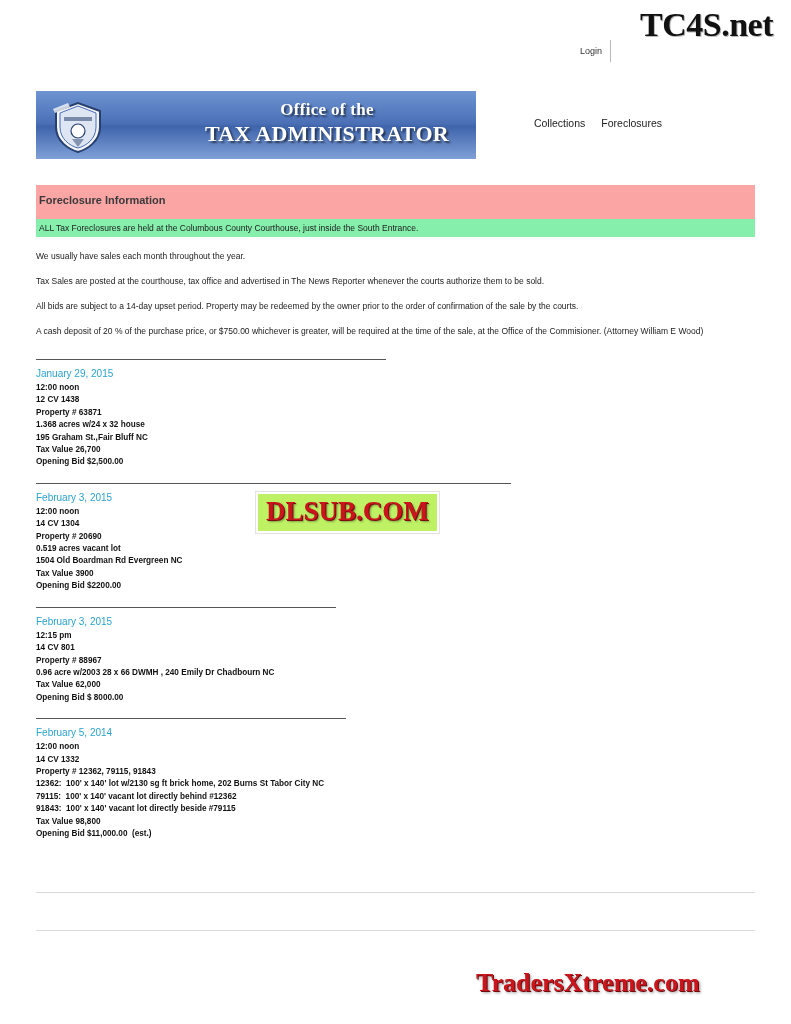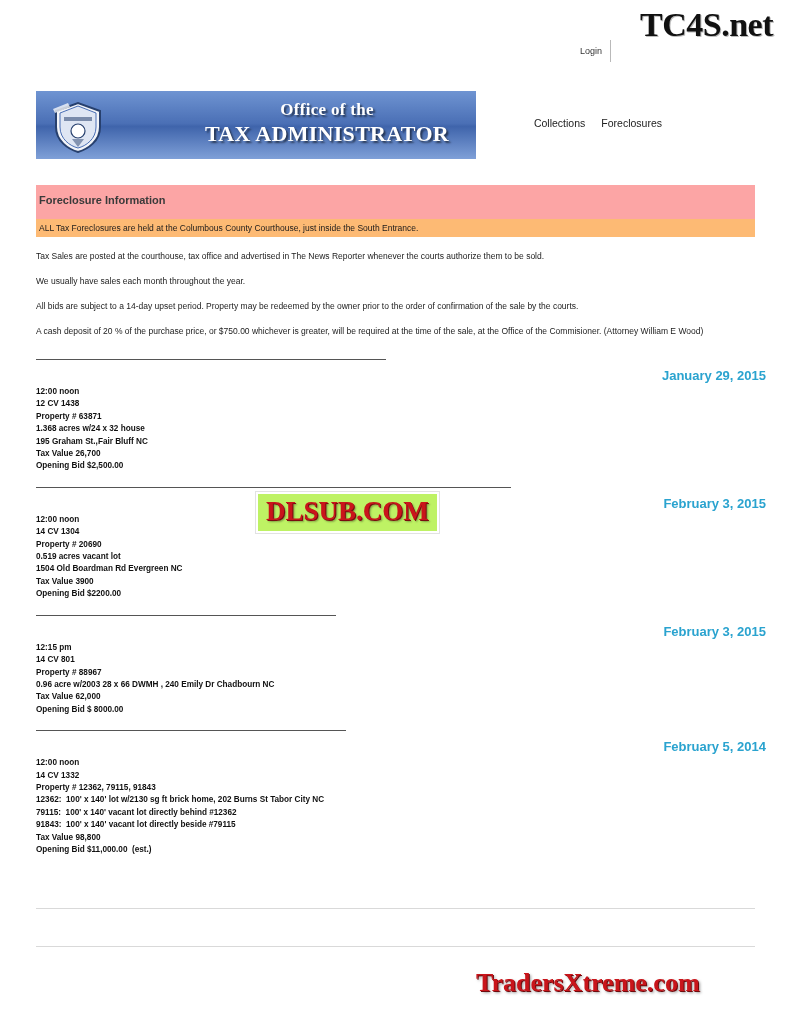--- a/index.html
+++ b/index.html
@@ -121,21 +121,21 @@
     top: 9px;
     font-size: 11px;
     font-weight: bold;
     color: #3a3a3a;
   }
   .redaction {
     position: relative;
     margin: 0 0 0 36px;
     width: 719px;
     height: 18px;
-    background: #fdba74;
+    background: #86efac;
   }
   .redaction .rtext {
     position: absolute;
     left: 3px;
     top: 4px;
     font-size: 8.5px;
     color: #1a1a1a;
   }
 
   
@@ -156,25 +156,24 @@
     background: #555;
   }
   .rule.w350 { width: 350px; }
   .rule.w475 { width: 475px; }
   .rule.w300 { width: 300px; }
   .rule.w310 { width: 310px; }
 
   
   .listing { margin-top: 8px; }
   .listing .date {
-    font-size: 13px;
-    font-weight: bold;
+    font-size: 10px;
+    font-weight: normal;
     color: #2aa3cf;
     margin-bottom: 3px;
-    text-align: right;
   }
   .listing .line {
     font-size: 8.2px;
     font-weight: bold;
     color: #111;
     line-height: 12.4px;
     white-space: pre;
   }
 
   
@@ -253,22 +252,22 @@
 
   <div class="black-bar">
     <div class="title">Foreclosure Information</div>
   </div>
   <div class="redaction">
     <div class="rtext">ALL Tax Foreclosures are held at the Columbous County Courthouse, just inside the South Entrance.</div>
   </div>
 
   <div class="content">
 
+    <div class="para">We usually have sales each month throughout the year.</div>
     <div class="para">Tax Sales are posted at the courthouse, tax office and advertised in The News Reporter whenever the courts authorize them to be sold.</div>
-    <div class="para">We usually have sales each month throughout the year.</div>
     <div class="para">All bids are subject to a 14-day upset period. Property may be redeemed by the owner prior to the order of confirmation of the sale by the courts.</div>
     <div class="para">A cash deposit of 20 % of the purchase price, or $750.00 whichever is greater, will be required at the time of the sale, at the Office of the Commisioner. (Attorney William E Wood)</div>
 
     <div class="rule w350"></div>
     <div class="listing">
       <div class="date">January 29, 2015</div>
       <div class="line">12:00 noon</div>
       <div class="line">12 CV 1438</div>
       <div class="line">Property # 63871</div>
       <div class="line">1.368 acres w/24 x 32 house</div>

